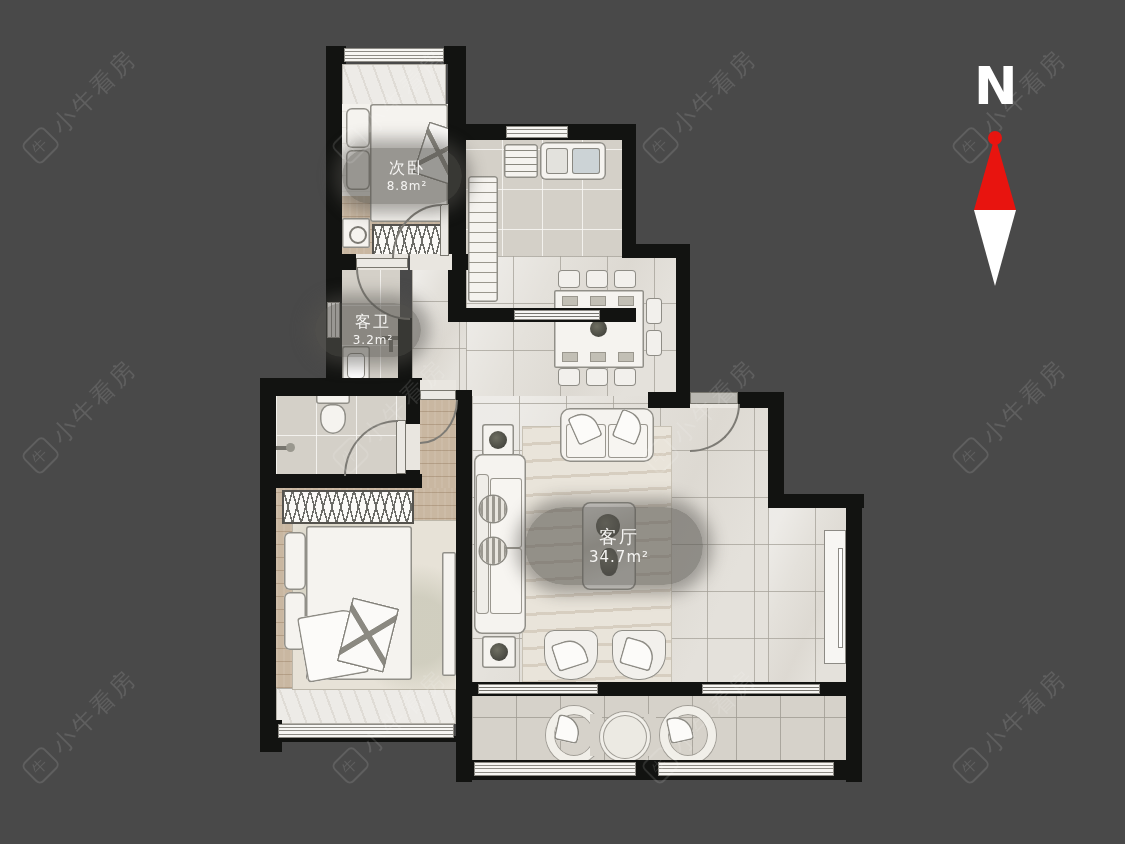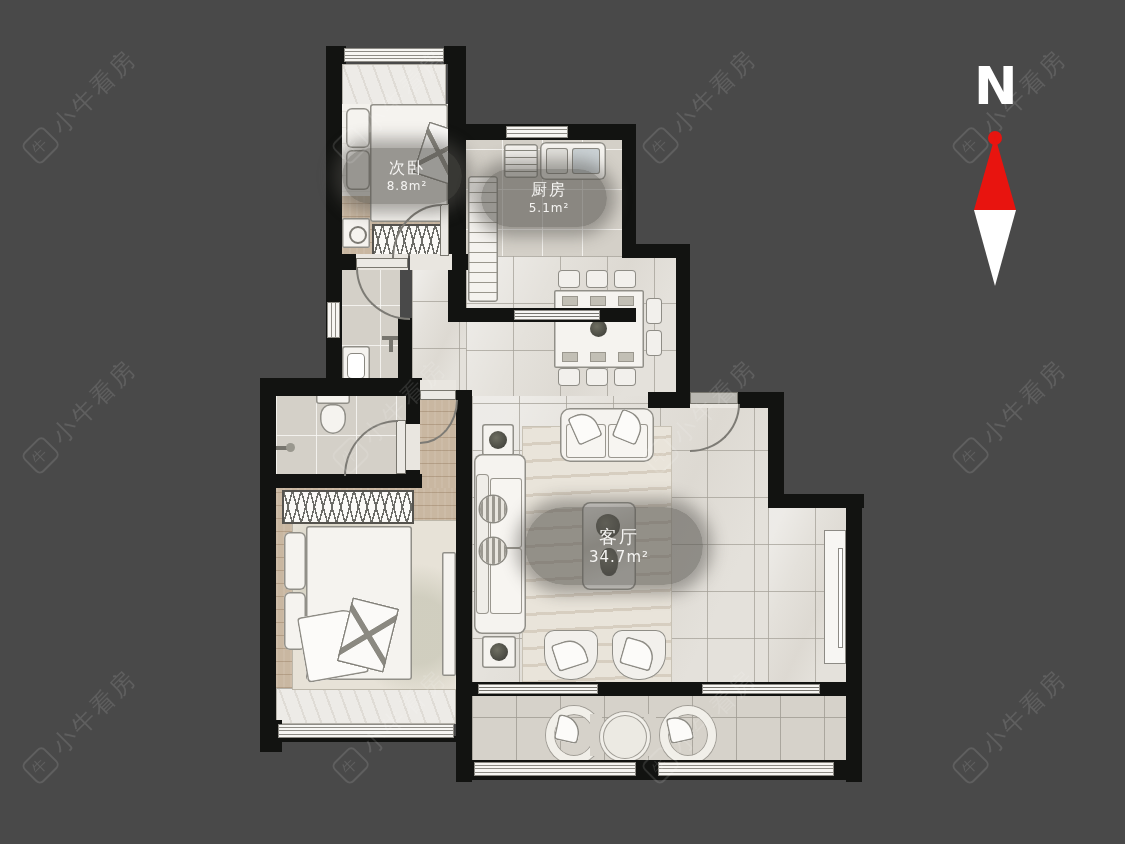--- a/index.html
+++ b/index.html
@@ -237,23 +237,23 @@
   <div class="arc br" style="left:420px;top:400px;width:36px;height:42px;"></div>
 
   <div class="thr" style="left:690px;top:392px;width:48px;height:16px;"></div>
   <div class="leaf" style="left:690px;top:392px;width:48px;height:12px;background:#b9b7b1;"></div>
   <div class="arc br" style="left:690px;top:404px;width:48px;height:46px;"></div>
 
   <div class="pill" style="left:402px;top:176px;width:110px;height:56px;">
     <span class="nm">次卧</span>
     <span class="ar">8.8m²</span>
   </div>
-  <div class="pill" style="left:544px;top:198px;width:116px;height:58px;">
-    <span class="nm">厨房</span>
-    <span class="ar">5.1m²</span>
+  <div class="pill" style="left:368px;top:330px;width:96px;height:54px;">
+    <span class="nm">客卫</span>
+    <span class="ar">3.2m²</span>
   </div>
   <div class="pill big" style="left:614px;top:546px;width:168px;height:78px;">
     <span class="nm">客厅</span>
     <span class="ar">34.7m²</span>
   </div>
 
   <div id="compass">
     <div class="n">N</div>
     <svg width="46" height="166" viewBox="0 0 46 166" style="position:absolute;left:12px;top:66px;">
       <circle cx="23" cy="12" r="7" fill="#e8140f"></circle>

